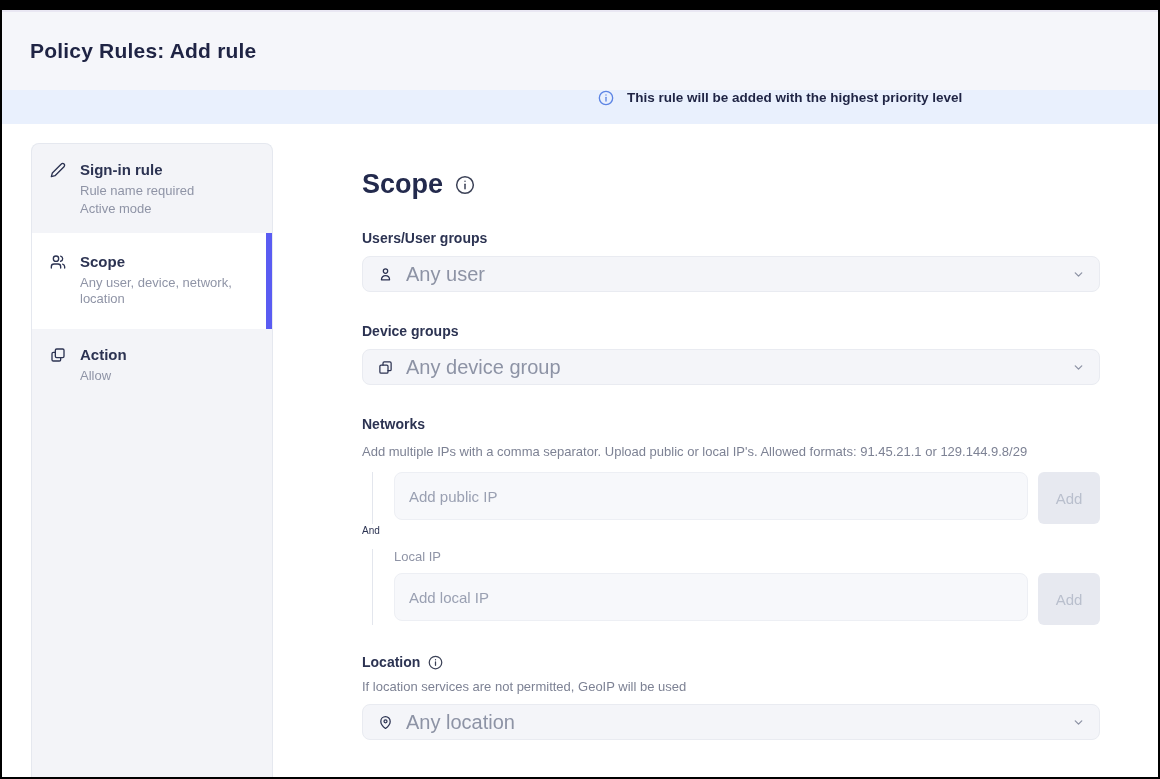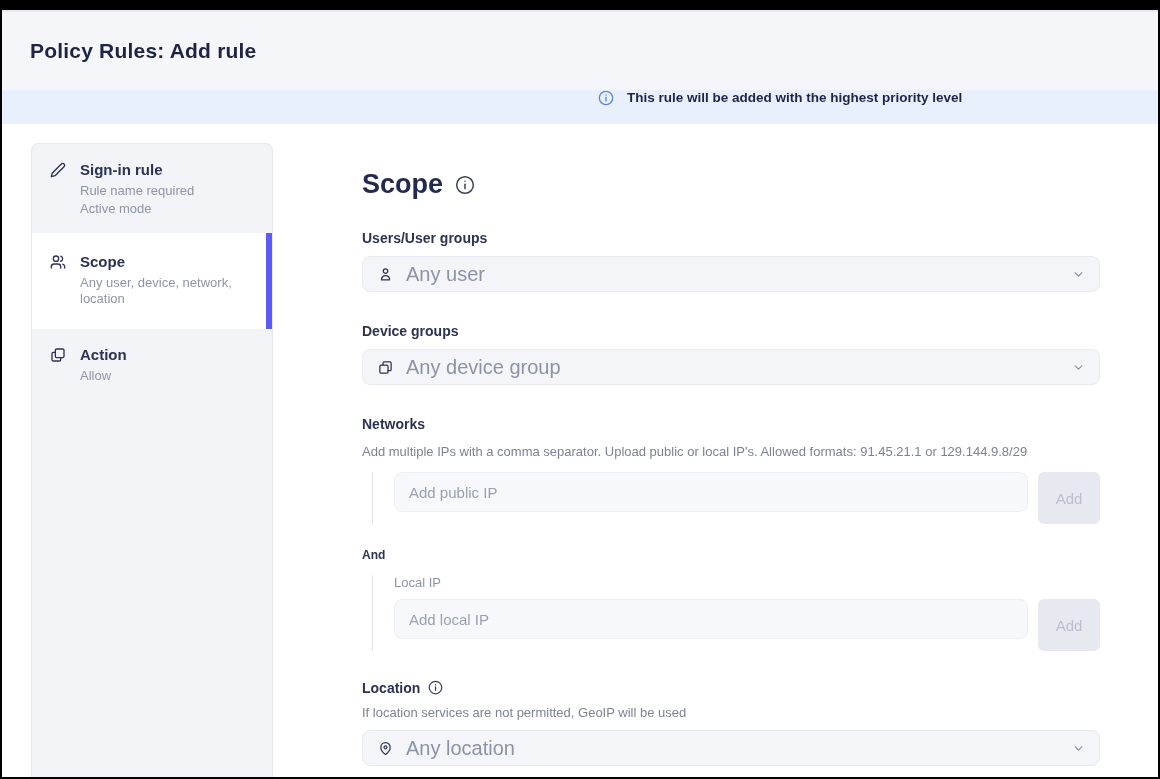--- a/index.html
+++ b/index.html
@@ -88,40 +88,40 @@
   .select-box .chev { color: #8d93a5; display: flex; }
   .section-desc { margin-top: 12px; font-size: 13px; color: #7d8294; }
   .ip-block {
     margin-top: 13px; margin-left: 10px;
     border-left: 1px solid #e3e6ed;
     padding-left: 21px;
   }
   .sub-label { font-size: 13px; color: #8f94a6; }
   .ip-row { display: flex; gap: 10px; margin-top: 9px; }
   .ip-input {
-    flex: 1; height: 40px;
+    flex: 1; height: 48px;
     background: #f7f8fb;
     border: 1px solid #edeff4;
     border-radius: 8px;
     padding: 0 14px;
     font-size: 15px; color: #2c3352;
     font-family: inherit;
     outline: none;
   }
   .ip-input::placeholder { color: #9aa0b2; }
   .add-btn {
     width: 62px; height: 52px;
     background: #e7e9f0;
     color: #b9bfcd;
     border: none; border-radius: 6px;
     font-size: 15px; font-family: inherit;
     cursor: default;
   }
-  .and-label { margin-top: 24px; font-size: 12px; color: #2c3352; font-weight: bold; }
-  .label-row { display: flex; gap: 8px; }
+  .and-label { margin-top: 1px; font-size: 10px; color: #2c3352; }
+  .label-row { display: flex; align-items: center; gap: 8px; }
   .loc-desc { margin-top: 9px; font-size: 13px; color: #7d8294; }
 </style>
 </head>
 <body>
 
 <div class="app-frame">
   <div class="window">
 
     <div class="header">
       <div class="page-title">Policy Rules: Add rule</div>

